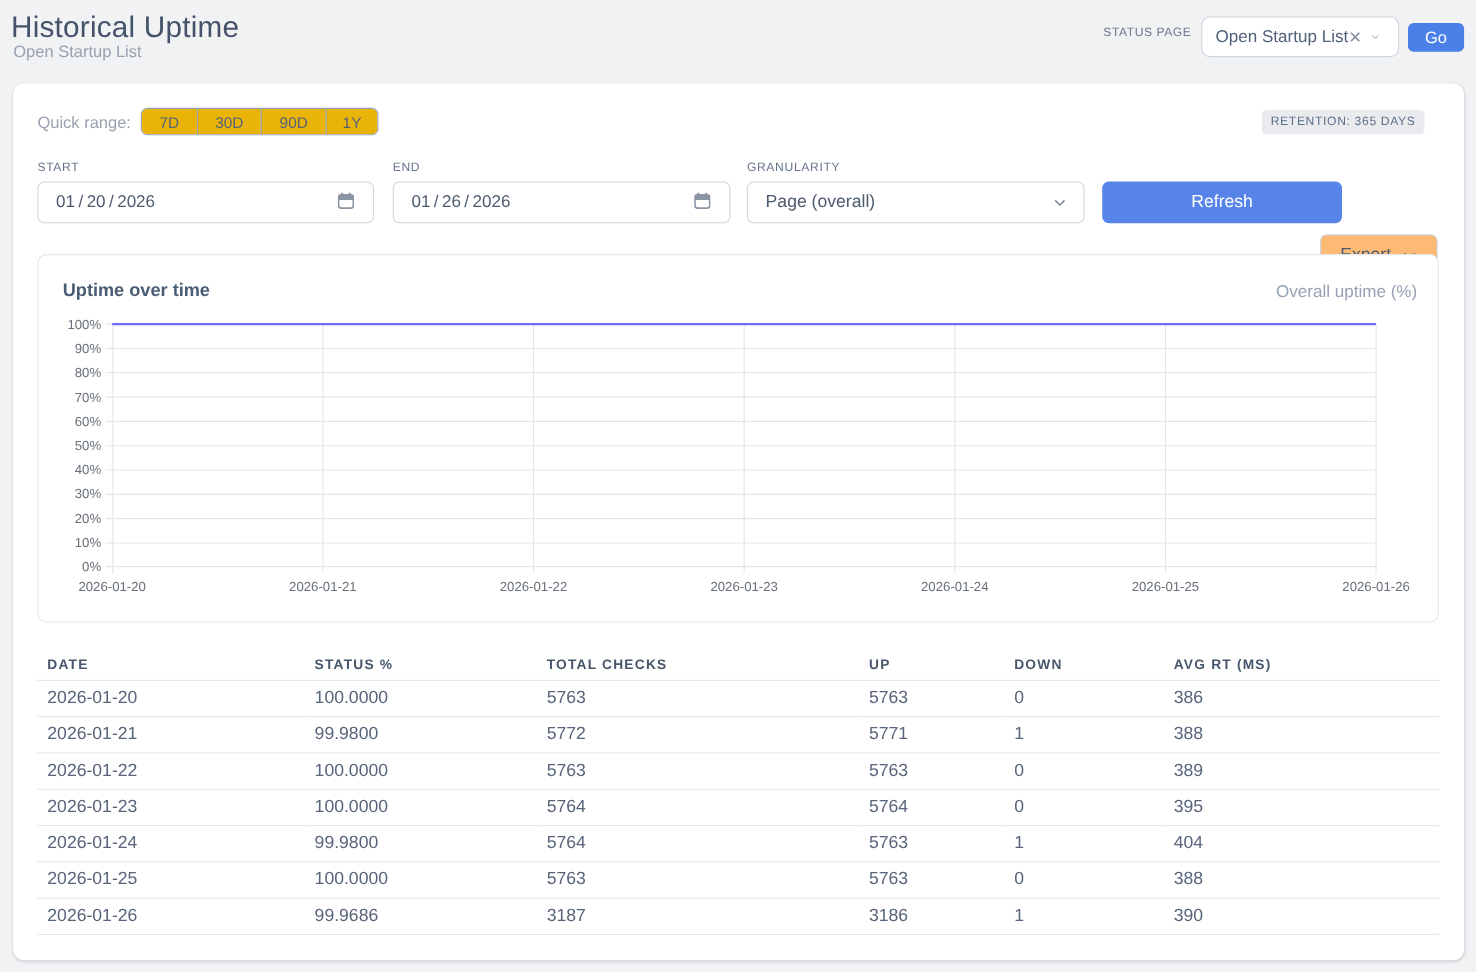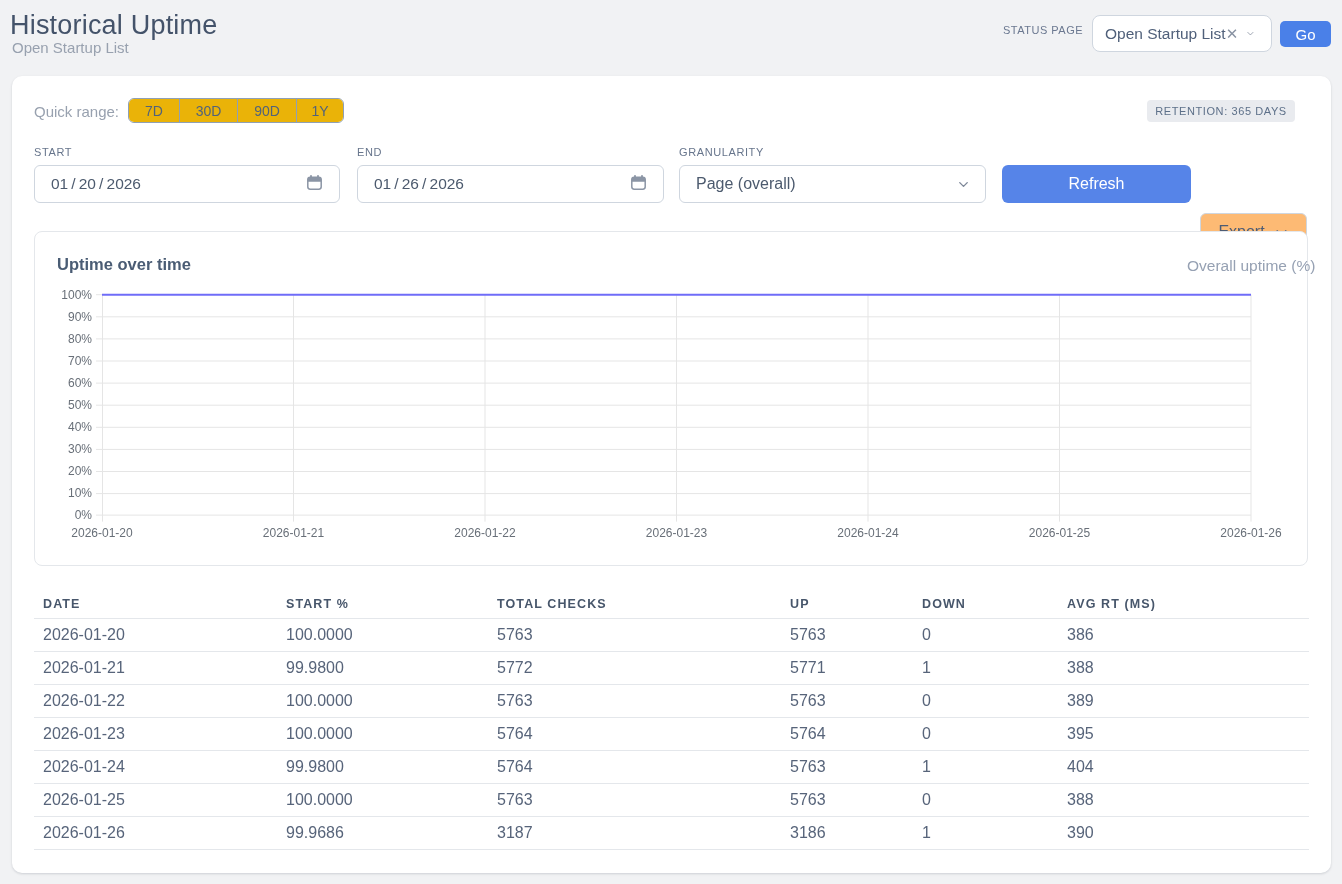--- a/index.html
+++ b/index.html
@@ -26,26 +26,26 @@
 
 .flabel { font-size:11px; color:#67758c; letter-spacing:0.6px; }
 .input { background:#fff; border:1px solid #cfd6df; border-radius:6px; height:38px; display:flex; align-items:center; font-size:16px; color:#4c5a6e; }
 .lab-start { left:34px; top:146px; }
 .lab-end { left:357px; top:146px; }
 .lab-gran { left:679px; top:146px; }
 .in-start { left:34px; top:165px; width:306px; padding:0 17px 0 16px;justify-content:space-between; }
 .in-end { left:357px; top:165px; width:307px; padding:0 17px 0 16px; }
 .in-gran { left:679px; top:165px; width:307px; padding:0 14px 0 16px; }
 .input .grow { flex:1; } .dt { font-size:15.5px; }
-.refresh { left:1002px; top:165px; width:189px; height:38px; background:#5684e8; color:#fff; border:none; border-radius:6px; font-size:16px; font-family:"Liberation Sans", sans-serif; }
+.refresh { left:1002px; top:165px; width:218px; height:38px; background:#5684e8; color:#fff; border:none; border-radius:6px; font-size:16px; font-family:"Liberation Sans", sans-serif; }
 .export { left:1200px; top:165px; width:107px; height:38px; background:#fdba74; border:1px solid #cfd6df; border-radius:6px; font-size:16px; color:#4d5c74; font-family:"Liberation Sans", sans-serif; display:flex; align-items:center; justify-content:center; gap:9px;margin-top:48px; }
 
 .chartcard { left:34px; top:231px; width:1274px; height:335px; background:#fff; border:1px solid #e4e7eb; border-radius:8px; }
 .ch-title { left:57px; top:255px; font-size:16.5px; font-weight:700; color:#4a5c74; }
-.ch-right { top:257px; font-size:15.5px; color:#96a1b3; left:1160px;margin-left:27px; }
+.ch-right { top:257px; font-size:15.5px; color:#96a1b3; left:1160px; }
 
 table.data { left:34px; top:587px; width:1275px; border-collapse:collapse; table-layout:fixed; }
 table.data th { font-size:12.5px; color:#47566b; letter-spacing:1.1px; text-align:left; font-weight:700; padding:11px 9px 7px 9px; line-height:13px; }
 table.data td { font-size:16px; color:#57647a; text-align:left; padding:0 9px; height:33px; border-top:1px solid #e4e7eb; }
 </style>
 </head>
 <body>
 <h1 class="abs title">Historical Uptime</h1>
 <div class="abs subtitle">Open Startup List</div>
 <span class="abs sp-label">STATUS PAGE</span>
@@ -169,21 +169,21 @@
       <col style="width:243px">
       <col style="width:211px">
       <col style="width:293px">
       <col style="width:132px">
       <col style="width:145px">
       <col>
     </colgroup>
 <thead>
       <tr>
         <th>DATE</th>
-        <th>START %</th>
+        <th>STATUS %</th>
         <th>TOTAL CHECKS</th>
         <th>UP</th>
         <th>DOWN</th>
         <th>AVG RT (MS)</th>
       </tr>
     </thead>
 <tbody>
 <tr>
         <td>2026-01-20</td>
         <td>100.0000</td>

